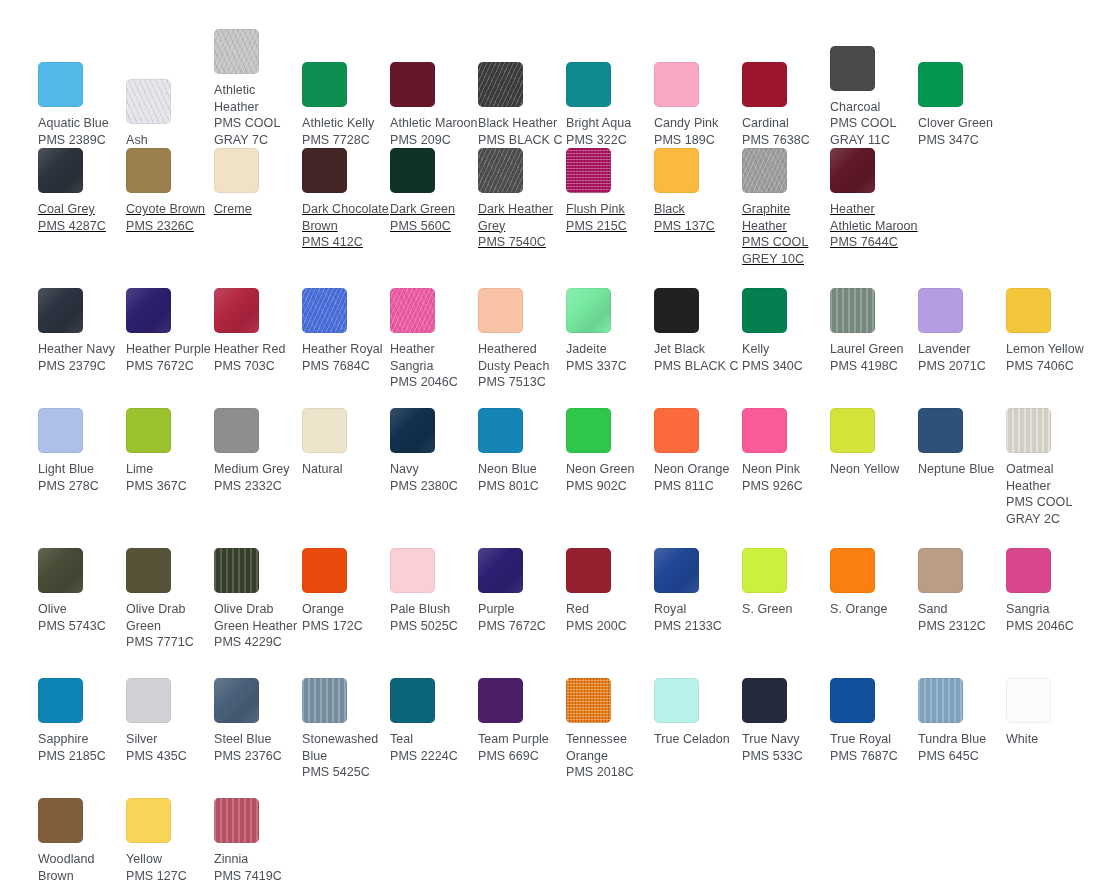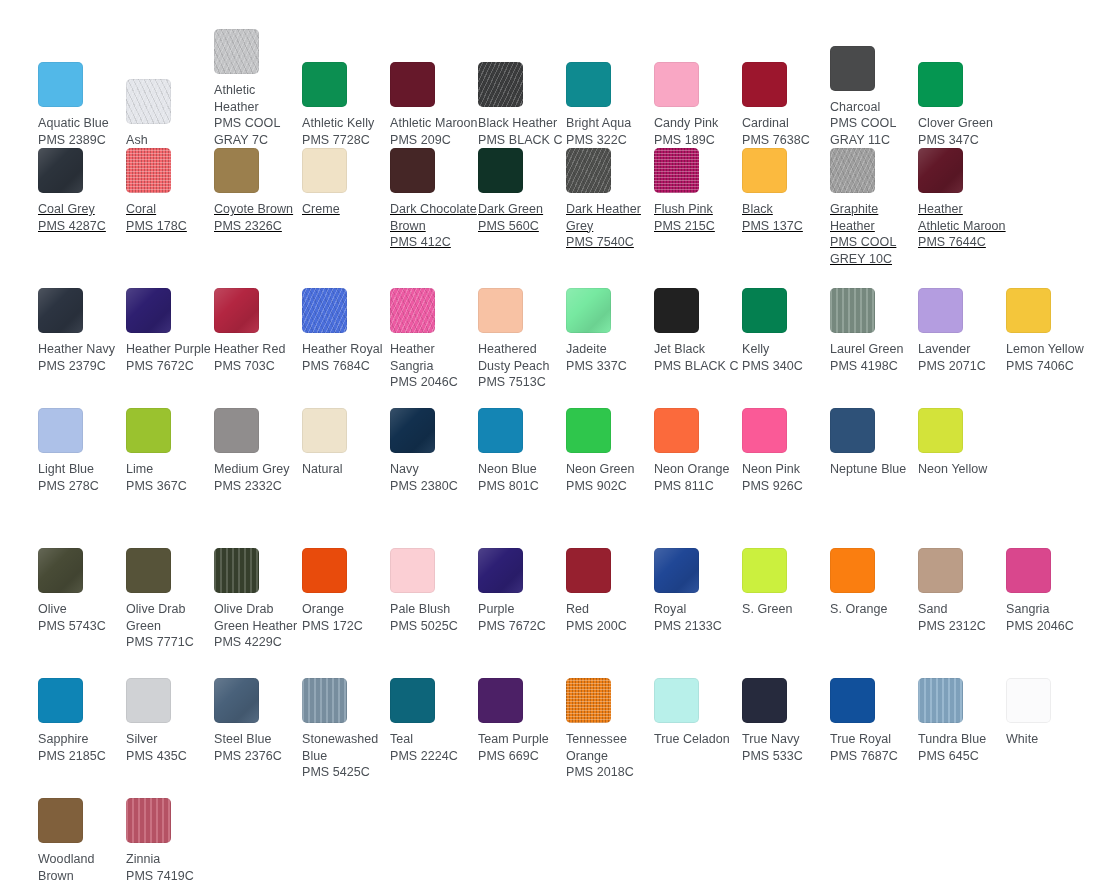--- a/index.html
+++ b/index.html
@@ -121,21 +121,20 @@
       <div class="swatch-cell"><span class="swatch-chip outline" style="background: rgb(102, 24, 42);"></span><span class="swatch-label"><span class="swatch-name">Athletic Maroon</span><span class="swatch-pms">PMS 209C</span></span></div>
       <div class="swatch-cell"><span class="swatch-chip outline tex-heather" style="background: rgb(59, 60, 61);"></span><span class="swatch-label"><span class="swatch-name">Black Heather</span><span class="swatch-pms">PMS BLACK C</span></span></div>
       <div class="swatch-cell"><span class="swatch-chip outline" style="background: rgb(15, 138, 144);"></span><span class="swatch-label"><span class="swatch-name">Bright Aqua</span><span class="swatch-pms">PMS 322C</span></span></div>
       <div class="swatch-cell"><span class="swatch-chip outline" style="background: rgb(249, 167, 196);"></span><span class="swatch-label"><span class="swatch-name">Candy Pink</span><span class="swatch-pms">PMS 189C</span></span></div>
       <div class="swatch-cell"><span class="swatch-chip outline" style="background: rgb(156, 22, 45);"></span><span class="swatch-label"><span class="swatch-name">Cardinal</span><span class="swatch-pms">PMS 7638C</span></span></div>
       <div class="swatch-cell"><span class="swatch-chip outline" style="background: rgb(73, 74, 75);"></span><span class="swatch-label"><span class="swatch-name">Charcoal</span><span class="swatch-pms">PMS COOL GRAY 11C</span></span></div>
       <div class="swatch-cell"><span class="swatch-chip outline" style="background: rgb(5, 150, 81);"></span><span class="swatch-label"><span class="swatch-name">Clover Green</span><span class="swatch-pms">PMS 347C</span></span></div>
     </div>
     <div class="swatch-row r1">
       <div class="swatch-cell"><span class="swatch-chip outline tex-sheen" style="background: rgb(44, 51, 60);"></span><span class="swatch-label"><span class="swatch-name">Coal Grey</span><span class="swatch-pms">PMS 4287C</span></span></div>
-      <div class="swatch-cell"><span class="swatch-chip outline tex-woven" style="background: rgb(244, 101, 107);"></span><span class="swatch-label"><span class="swatch-name">Coral</span><span class="swatch-pms">PMS 178C</span></span></div>
       <div class="swatch-cell"><span class="swatch-chip outline" style="background: rgb(155, 127, 77);"></span><span class="swatch-label"><span class="swatch-name">Coyote Brown</span><span class="swatch-pms">PMS 2326C</span></span></div>
       <div class="swatch-cell"><span class="swatch-chip outline" style="background: rgb(240, 226, 198);"></span><span class="swatch-label"><span class="swatch-name">Creme</span></span></div>
       <div class="swatch-cell"><span class="swatch-chip outline" style="background: rgb(69, 38, 38);"></span><span class="swatch-label"><span class="swatch-name">Dark Chocolate Brown</span><span class="swatch-pms">PMS 412C</span></span></div>
       <div class="swatch-cell"><span class="swatch-chip outline" style="background: rgb(16, 51, 39);"></span><span class="swatch-label"><span class="swatch-name">Dark Green</span><span class="swatch-pms">PMS 560C</span></span></div>
       <div class="swatch-cell"><span class="swatch-chip outline tex-heather" style="background: rgb(78, 79, 77);"></span><span class="swatch-label"><span class="swatch-name">Dark Heather Grey</span><span class="swatch-pms">PMS 7540C</span></span></div>
       <div class="swatch-cell"><span class="swatch-chip outline tex-woven" style="background: rgb(176, 22, 99);"></span><span class="swatch-label"><span class="swatch-name">Flush Pink</span><span class="swatch-pms">PMS 215C</span></span></div>
       <div class="swatch-cell"><span class="swatch-chip outline" style="background: rgb(251, 186, 63);"></span><span class="swatch-label"><span class="swatch-name">Black</span><span class="swatch-pms">PMS 137C</span></span></div>
       <div class="swatch-cell"><span class="swatch-chip outline tex-heather" style="background: rgb(158, 158, 158);"></span><span class="swatch-label"><span class="swatch-name">Graphite Heather</span><span class="swatch-pms">PMS COOL GREY 10C</span></span></div>
       <div class="swatch-cell"><span class="swatch-chip outline tex-sheen" style="background: rgb(97, 24, 40);"></span><span class="swatch-label"><span class="swatch-name">Heather Athletic Maroon</span><span class="swatch-pms">PMS 7644C</span></span></div>
     </div>
@@ -156,22 +155,23 @@
     <div class="swatch-row r3">
       <div class="swatch-cell"><span class="swatch-chip outline" style="background: rgb(173, 193, 232);"></span><span class="swatch-label"><span class="swatch-name">Light Blue</span><span class="swatch-pms">PMS 278C</span></span></div>
       <div class="swatch-cell"><span class="swatch-chip outline" style="background: rgb(154, 194, 47);"></span><span class="swatch-label"><span class="swatch-name">Lime</span><span class="swatch-pms">PMS 367C</span></span></div>
       <div class="swatch-cell"><span class="swatch-chip outline" style="background: rgb(144, 141, 141);"></span><span class="swatch-label"><span class="swatch-name">Medium Grey</span><span class="swatch-pms">PMS 2332C</span></span></div>
       <div class="swatch-cell"><span class="swatch-chip outline" style="background: rgb(238, 227, 203);"></span><span class="swatch-label"><span class="swatch-name">Natural</span></span></div>
       <div class="swatch-cell"><span class="swatch-chip outline tex-sheen" style="background: rgb(18, 48, 78);"></span><span class="swatch-label"><span class="swatch-name">Navy</span><span class="swatch-pms">PMS 2380C</span></span></div>
       <div class="swatch-cell"><span class="swatch-chip outline" style="background: rgb(20, 133, 180);"></span><span class="swatch-label"><span class="swatch-name">Neon Blue</span><span class="swatch-pms">PMS 801C</span></span></div>
       <div class="swatch-cell"><span class="swatch-chip outline" style="background: rgb(47, 198, 76);"></span><span class="swatch-label"><span class="swatch-name">Neon Green</span><span class="swatch-pms">PMS 902C</span></span></div>
       <div class="swatch-cell"><span class="swatch-chip outline" style="background: rgb(251, 106, 60);"></span><span class="swatch-label"><span class="swatch-name">Neon Orange</span><span class="swatch-pms">PMS 811C</span></span></div>
       <div class="swatch-cell"><span class="swatch-chip outline" style="background: rgb(250, 90, 151);"></span><span class="swatch-label"><span class="swatch-name">Neon Pink</span><span class="swatch-pms">PMS 926C</span></span></div>
+      <div class="swatch-cell"><span class="swatch-chip outline" style="background: rgb(211, 227, 58);"></span><span class="swatch-label"><span class="swatch-name">Neon Yellow</span></span></div>
       <div class="swatch-cell"><span class="swatch-chip outline" style="background: rgb(46, 81, 120);"></span><span class="swatch-label"><span class="swatch-name">Neptune Blue</span></span></div>
-      <div class="swatch-cell"><span class="swatch-chip outline" style="background: rgb(211, 227, 58);"></span><span class="swatch-label"><span class="swatch-name">Neon Yellow</span></span></div>
+      <div class="swatch-cell"><span class="swatch-chip outline tex-brushed" style="background: rgb(223, 220, 210);"></span><span class="swatch-label"><span class="swatch-name">Oatmeal Heather</span><span class="swatch-pms">PMS COOL GRAY 2C</span></span></div>
     </div>
     <div class="swatch-row r4">
       <div class="swatch-cell"><span class="swatch-chip outline tex-sheen" style="background: rgb(72, 75, 54);"></span><span class="swatch-label"><span class="swatch-name">Olive</span><span class="swatch-pms">PMS 5743C</span></span></div>
       <div class="swatch-cell"><span class="swatch-chip outline" style="background: rgb(86, 83, 57);"></span><span class="swatch-label"><span class="swatch-name">Olive Drab Green</span><span class="swatch-pms">PMS 7771C</span></span></div>
       <div class="swatch-cell"><span class="swatch-chip outline tex-brushed" style="background: rgb(57, 67, 47);"></span><span class="swatch-label"><span class="swatch-name">Olive Drab Green Heather</span><span class="swatch-pms">PMS 4229C</span></span></div>
       <div class="swatch-cell"><span class="swatch-chip outline" style="background: rgb(232, 75, 12);"></span><span class="swatch-label"><span class="swatch-name">Orange</span><span class="swatch-pms">PMS 172C</span></span></div>
       <div class="swatch-cell"><span class="swatch-chip outline" style="background: rgb(251, 207, 212);"></span><span class="swatch-label"><span class="swatch-name">Pale Blush</span><span class="swatch-pms">PMS 5025C</span></span></div>
       <div class="swatch-cell"><span class="swatch-chip outline tex-sheen" style="background: rgb(45, 31, 116);"></span><span class="swatch-label"><span class="swatch-name">Purple</span><span class="swatch-pms">PMS 7672C</span></span></div>
       <div class="swatch-cell"><span class="swatch-chip outline" style="background: rgb(150, 32, 47);"></span><span class="swatch-label"><span class="swatch-name">Red</span><span class="swatch-pms">PMS 200C</span></span></div>
       <div class="swatch-cell"><span class="swatch-chip outline tex-sheen" style="background: rgb(32, 71, 150);"></span><span class="swatch-label"><span class="swatch-name">Royal</span><span class="swatch-pms">PMS 2133C</span></span></div>
@@ -189,15 +189,16 @@
       <div class="swatch-cell"><span class="swatch-chip outline" style="background: rgb(76, 32, 102);"></span><span class="swatch-label"><span class="swatch-name">Team Purple</span><span class="swatch-pms">PMS 669C</span></span></div>
       <div class="swatch-cell"><span class="swatch-chip outline tex-woven" style="background: rgb(239, 128, 24);"></span><span class="swatch-label"><span class="swatch-name">Tennessee Orange</span><span class="swatch-pms">PMS 2018C</span></span></div>
       <div class="swatch-cell"><span class="swatch-chip outline" style="background: rgb(184, 240, 234);"></span><span class="swatch-label"><span class="swatch-name">True Celadon</span></span></div>
       <div class="swatch-cell"><span class="swatch-chip outline" style="background: rgb(38, 42, 61);"></span><span class="swatch-label"><span class="swatch-name">True Navy</span><span class="swatch-pms">PMS 533C</span></span></div>
       <div class="swatch-cell"><span class="swatch-chip outline" style="background: rgb(17, 80, 155);"></span><span class="swatch-label"><span class="swatch-name">True Royal</span><span class="swatch-pms">PMS 7687C</span></span></div>
       <div class="swatch-cell"><span class="swatch-chip outline tex-brushed" style="background: rgb(134, 170, 198);"></span><span class="swatch-label"><span class="swatch-name">Tundra Blue</span><span class="swatch-pms">PMS 645C</span></span></div>
       <div class="swatch-cell"><span class="swatch-chip outline" style="background: rgb(251, 251, 252);"></span><span class="swatch-label"><span class="swatch-name">White</span></span></div>
     </div>
     <div class="swatch-row r6">
       <div class="swatch-cell"><span class="swatch-chip outline" style="background: rgb(128, 96, 60);"></span><span class="swatch-label"><span class="swatch-name">Woodland Brown</span></span></div>
+      <div class="swatch-cell"><span class="swatch-chip outline" style="background: rgb(247, 214, 87);"></span><span class="swatch-label"><span class="swatch-name">Yellow</span><span class="swatch-pms">PMS 127C</span></span></div>
       <div class="swatch-cell"><span class="swatch-chip outline tex-brushed" style="background: rgb(192, 87, 106);"></span><span class="swatch-label"><span class="swatch-name">Zinnia</span><span class="swatch-pms">PMS 7419C</span></span></div>
     </div>
   </div>
 
 </body></html>

